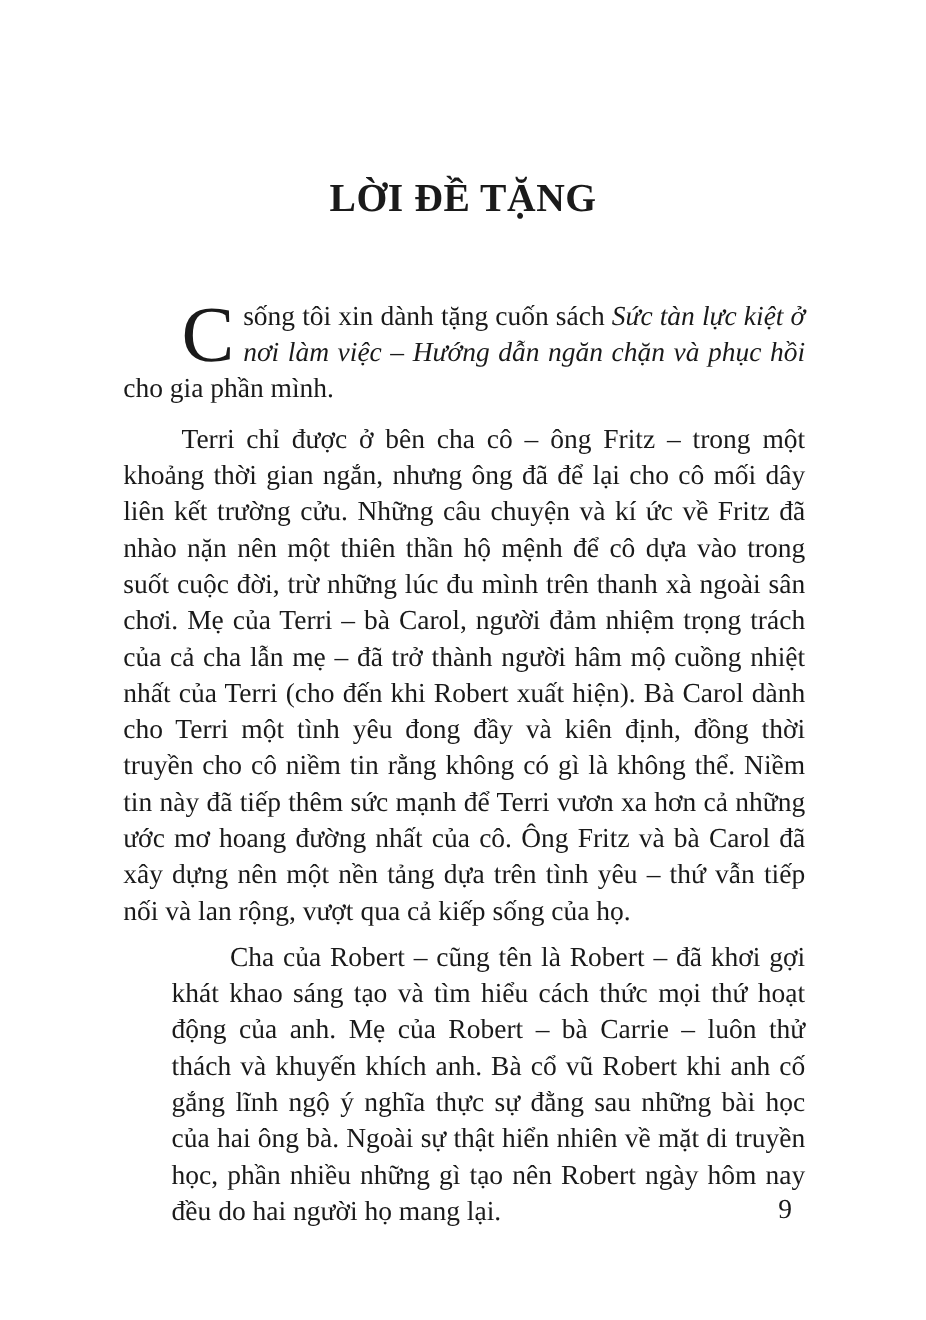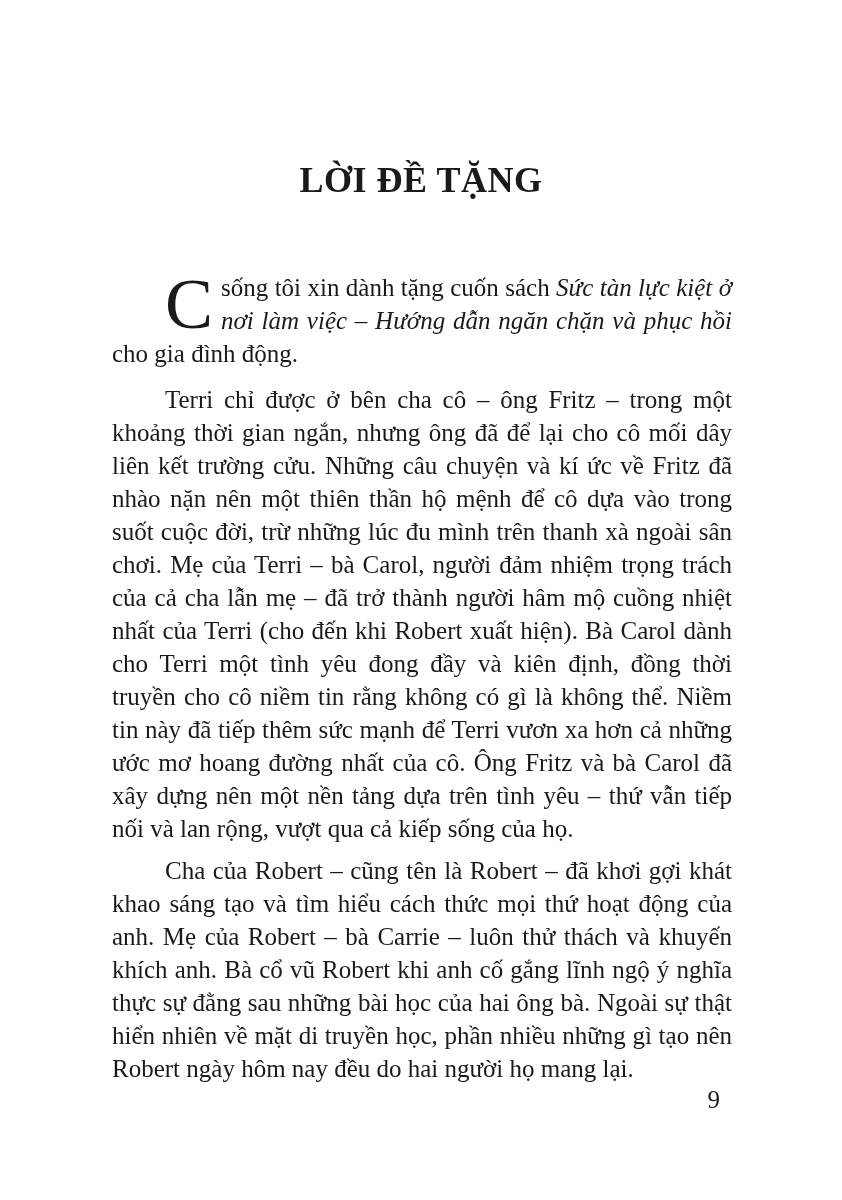--- a/index.html
+++ b/index.html
@@ -32,21 +32,21 @@
     top: 271px;
     left: 112px;
     width: 620px;
     font-size: 25px;
     line-height: 33px;
     text-align: justify;
   }
   .para { margin: 0; padding: 0; }
   .para.indented { text-indent: 53px; }
   .para.p2 { margin-top: 13px; }
-  .para.p3 { margin-top: 9px; }
+  .para.p3 { margin-top: 9px; margin-left: 44px; }
   .dropcap {
     float: left;
     font-size: 72px;
     line-height: 0.86;
     margin: 3px 8px 0 53px;
     font-weight: 400;
   }
   .book-title { font-style: italic; }
   .folio {
     position: absolute;
@@ -62,21 +62,21 @@
 </head>
 <body>
 
 <div class="page">
 
   <h1 class="chapter-title">LỜI ĐỀ TẶNG</h1>
 
   <div class="body-text">
 
     <p class="para p1">
-      <span class="dropcap">C</span><span>sống tôi xin dành tặng cuốn sách </span><em class="book-title">Sức tàn lực kiệt ở nơi làm việc – Hướng dẫn ngăn chặn và phục hồi</em><span> cho gia đình động.</span>
+      <span class="dropcap">C</span><span>sống tôi xin dành tặng cuốn sách </span><em class="book-title">Sức tàn lực kiệt ở nơi làm việc – Hướng dẫn ngăn chặn và phục hồi</em><span> cho gia phần mình.</span>
     </p>
 
     <p class="para indented p2">Terri chỉ được ở bên cha cô – ông Fritz – trong một khoảng thời gian ngắn, nhưng ông đã để lại cho cô mối dây liên kết trường cửu. Những câu chuyện và kí ức về Fritz đã nhào nặn nên một thiên thần hộ mệnh để cô dựa vào trong suốt cuộc đời, trừ những lúc đu mình trên thanh xà ngoài sân chơi. Mẹ của Terri – bà Carol, người đảm nhiệm trọng trách của cả cha lẫn mẹ – đã trở thành người hâm mộ cuồng nhiệt nhất của Terri (cho đến khi Robert xuất hiện). Bà Carol dành cho Terri một tình yêu đong đầy và kiên định, đồng thời truyền cho cô niềm tin rằng không có gì là không thể. Niềm tin này đã tiếp thêm sức mạnh để Terri vươn xa hơn cả những ước mơ hoang đường nhất của cô. Ông Fritz và bà Carol đã xây dựng nên một nền tảng dựa trên tình yêu – thứ vẫn tiếp nối và lan rộng, vượt qua cả kiếp sống của họ.</p>
 
     <p class="para indented p3">Cha của Robert – cũng tên là Robert – đã khơi gợi khát khao sáng tạo và tìm hiểu cách thức mọi thứ hoạt động của anh. Mẹ của Robert – bà Carrie – luôn thử thách và khuyến khích anh. Bà cổ vũ Robert khi anh cố gắng lĩnh ngộ ý nghĩa thực sự đằng sau những bài học của hai ông bà. Ngoài sự thật hiển nhiên về mặt di truyền học, phần nhiều những gì tạo nên Robert ngày hôm nay đều do hai người họ mang lại.</p>
 
   </div>
 
   <div class="folio">9</div>
 

